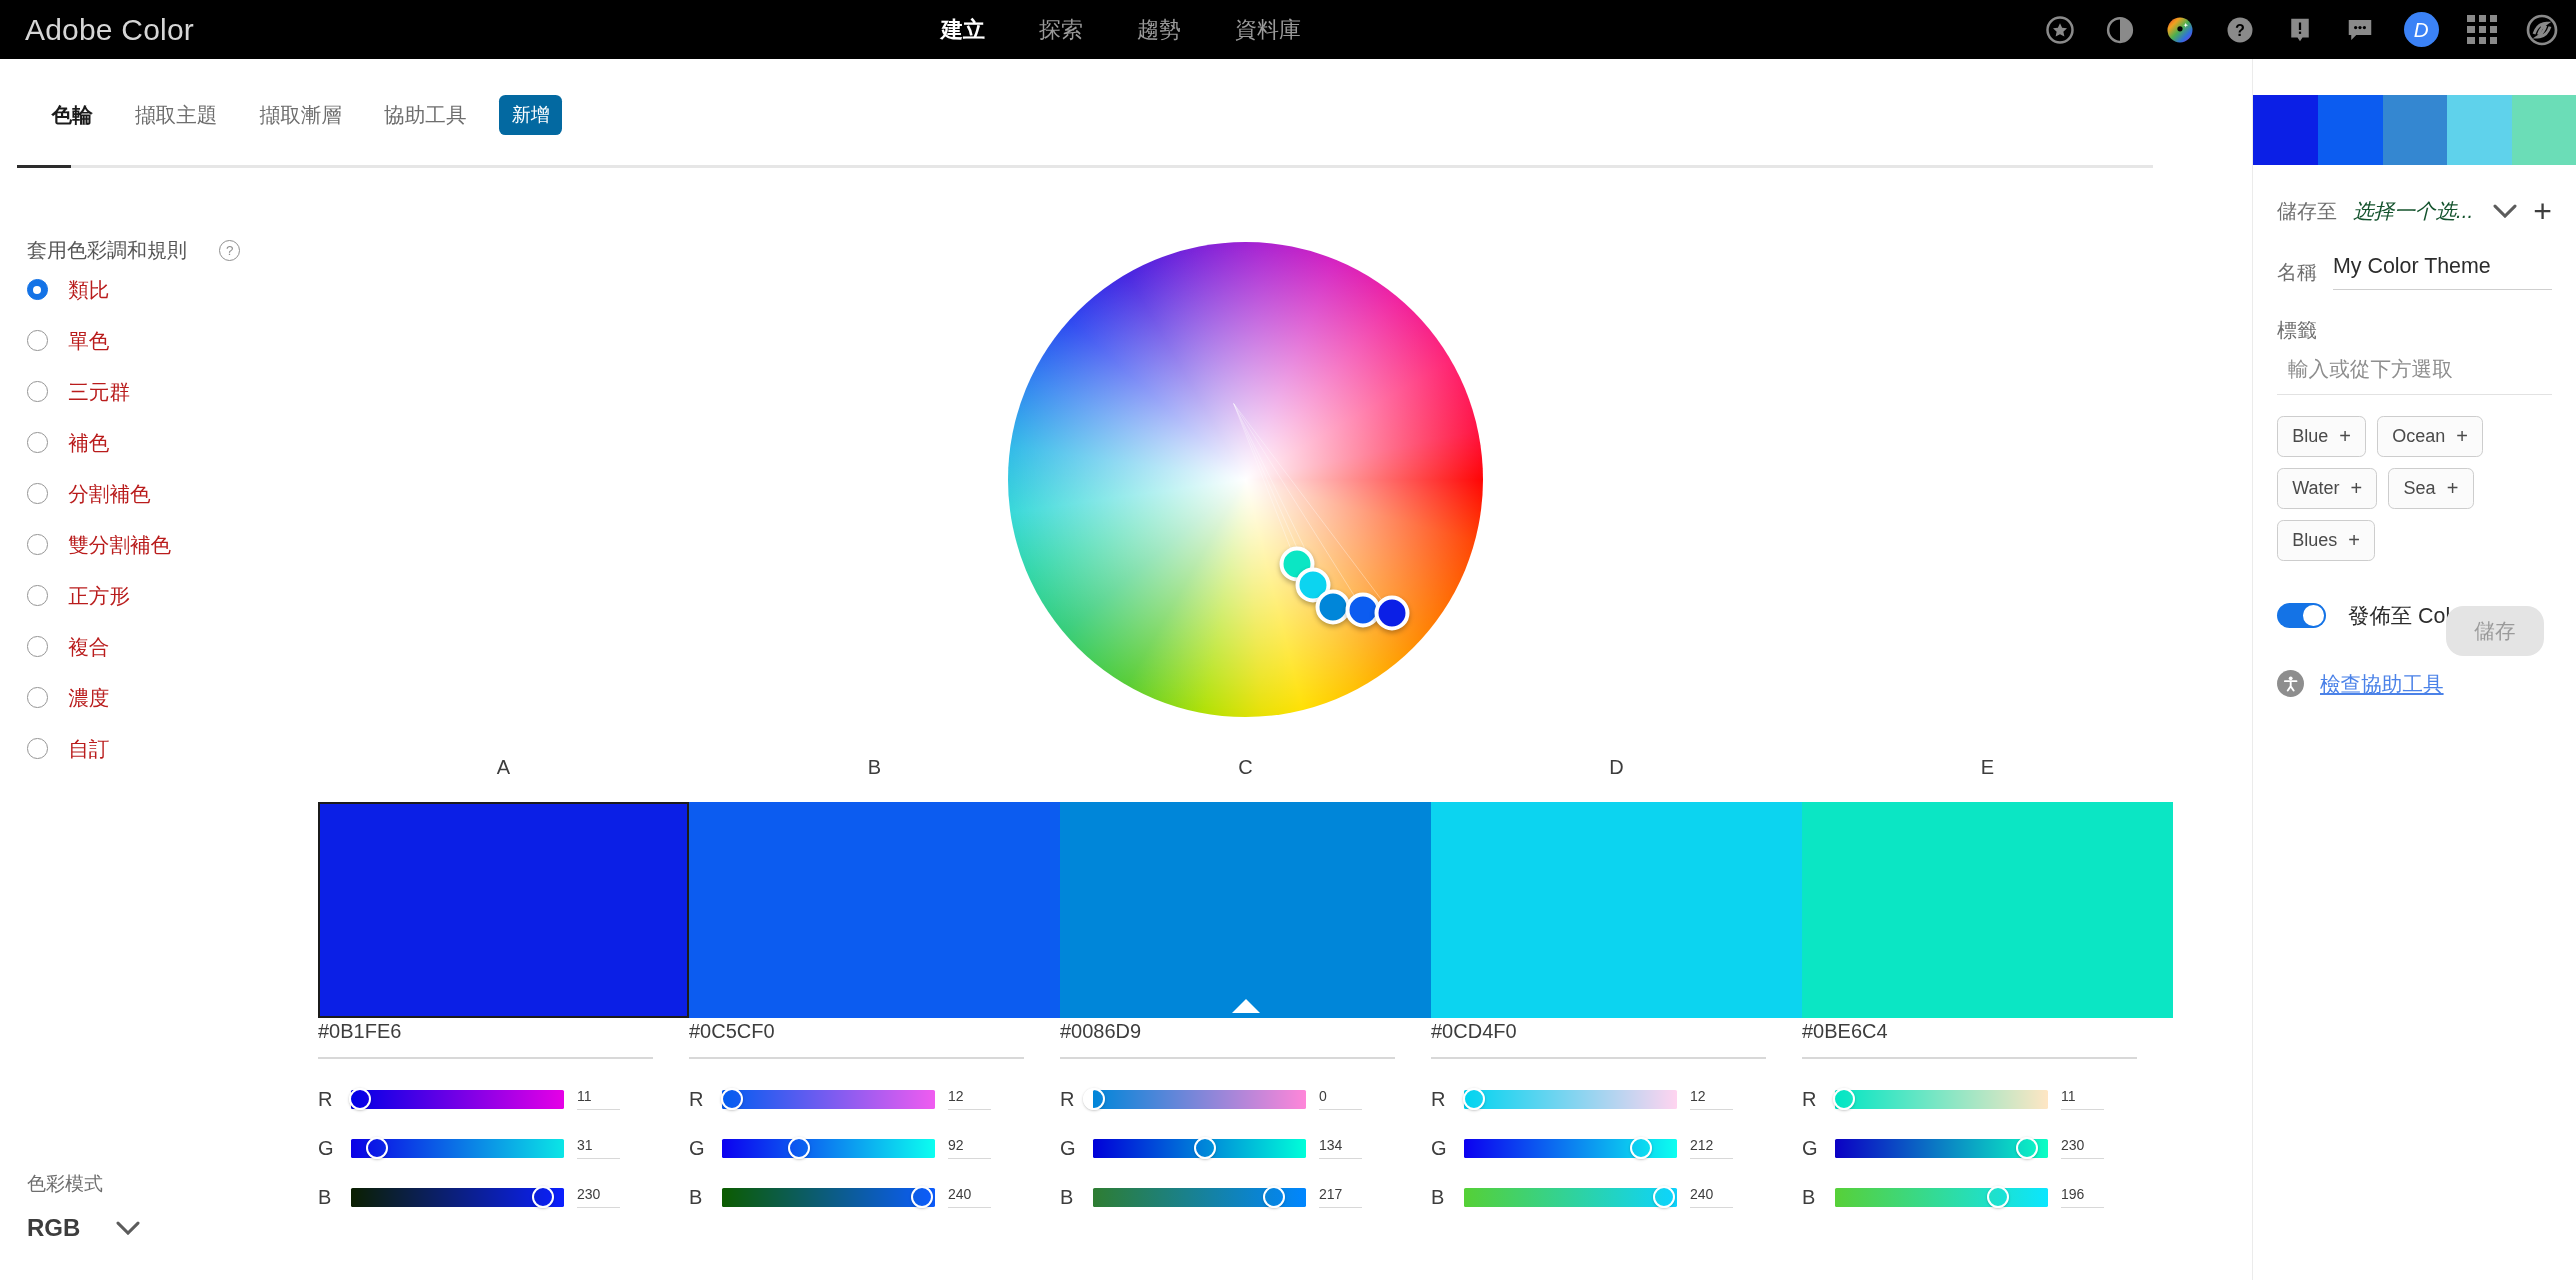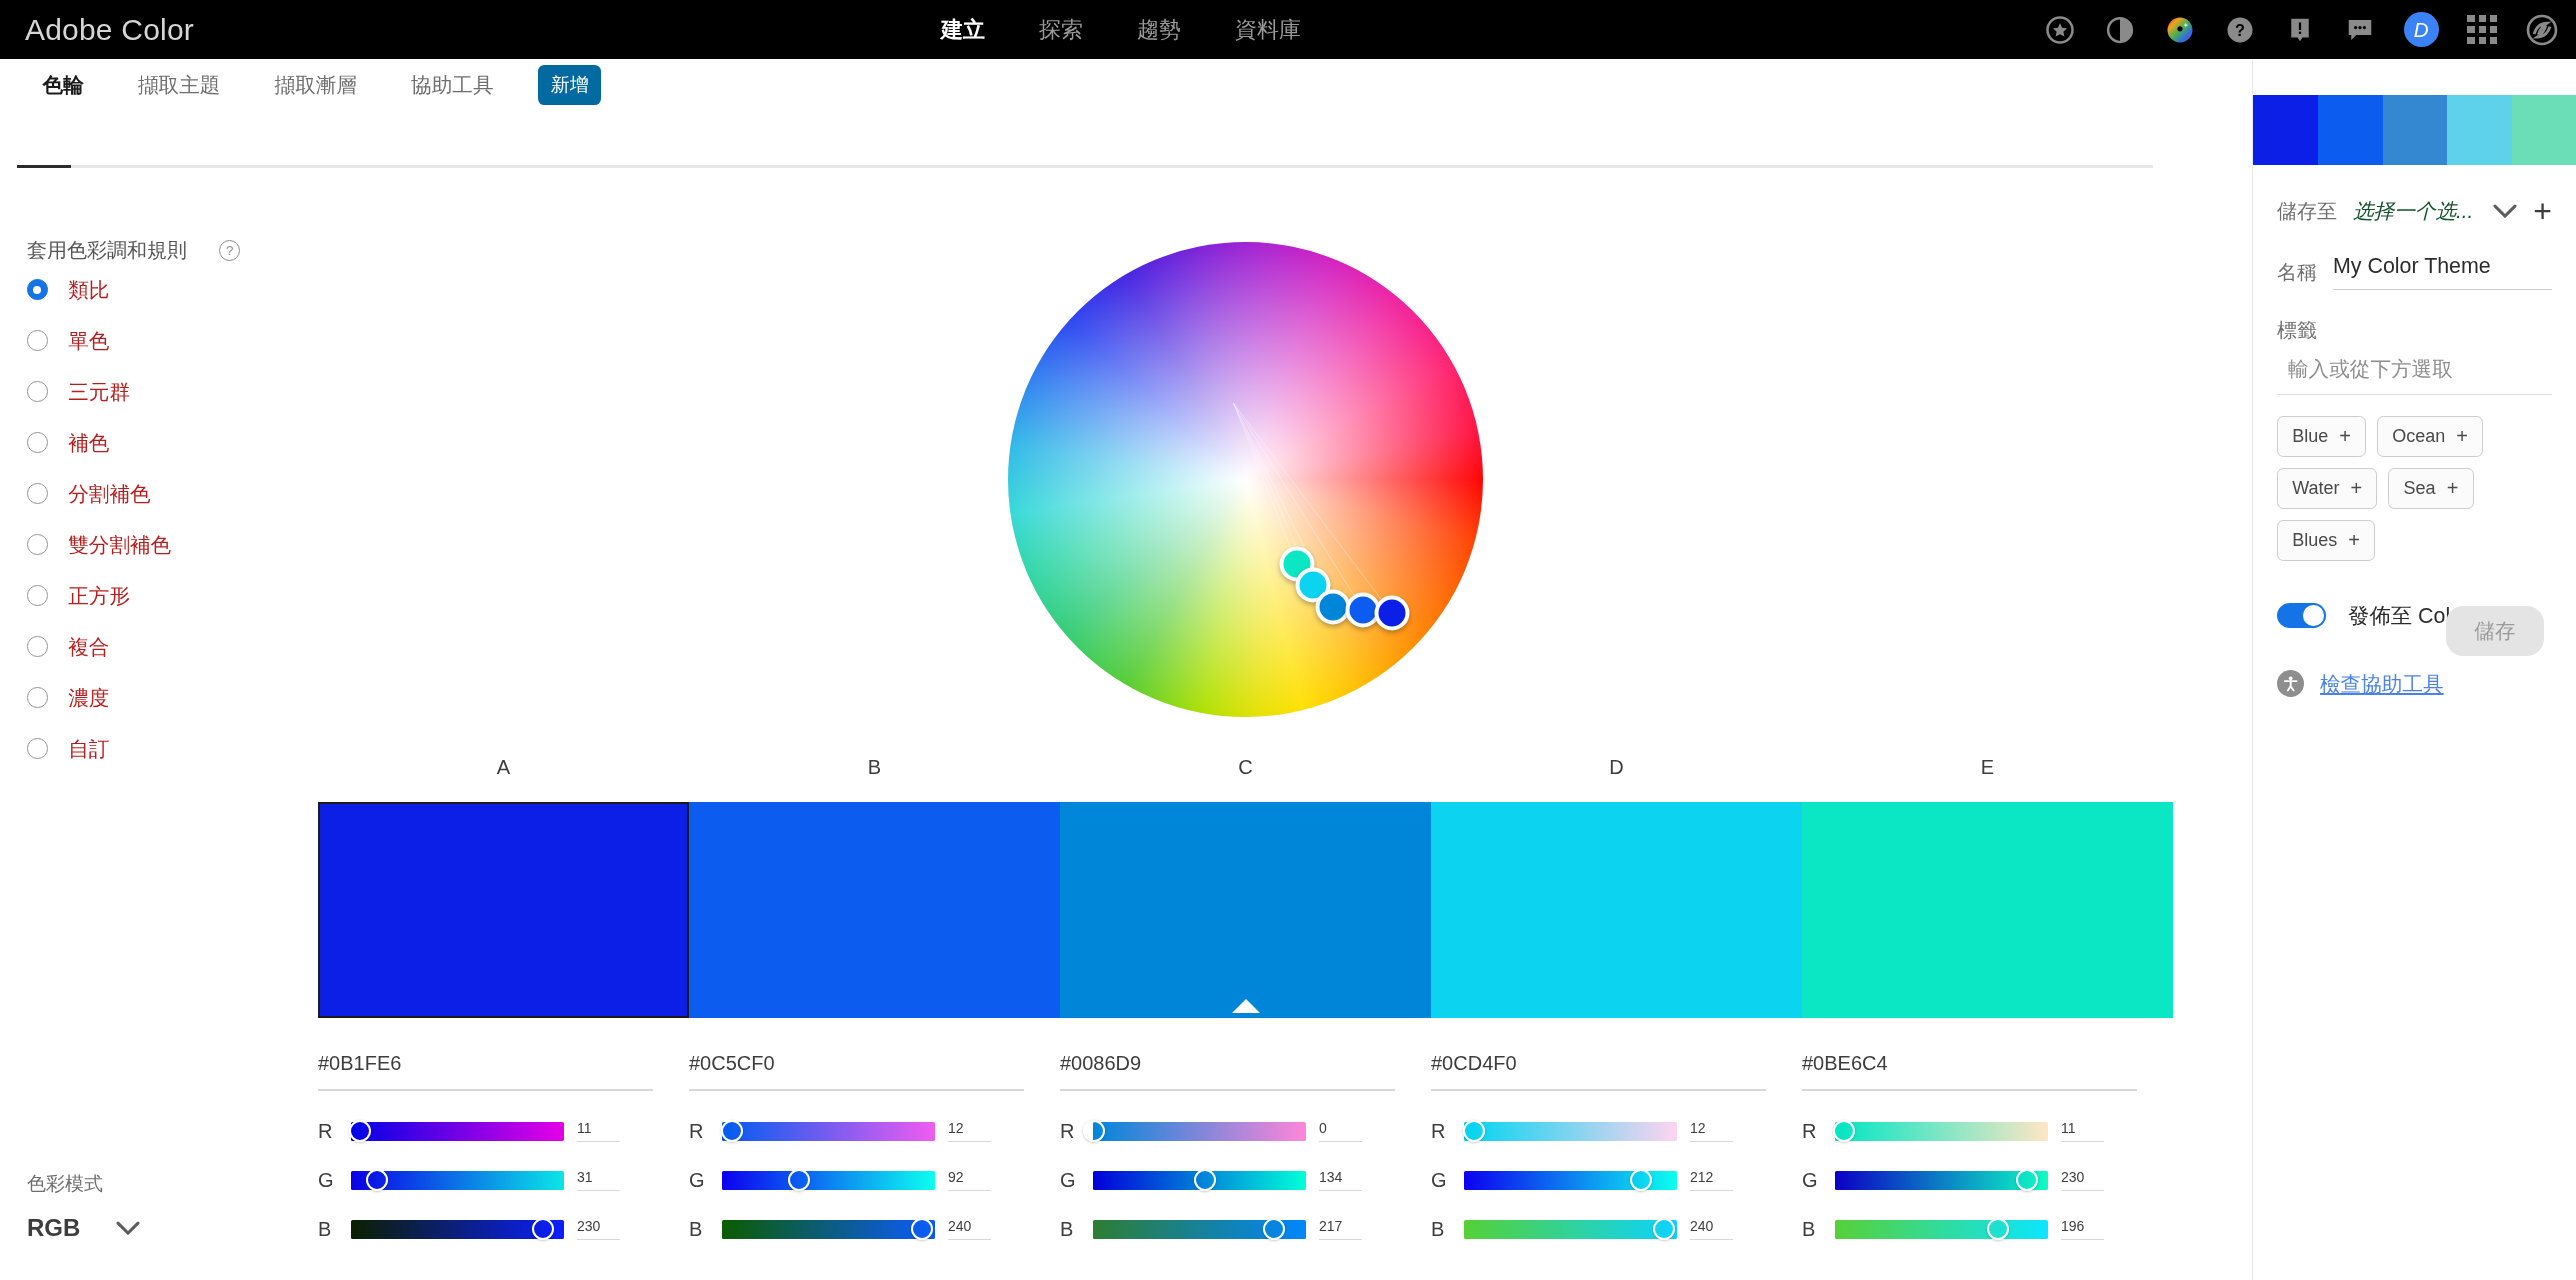--- a/index.html
+++ b/index.html
@@ -44,24 +44,24 @@
     background: #3b82f6; color: #ffffff;
     font-size: 20.6px; font-style: italic; font-weight: 400;
     display: flex; align-items: center; justify-content: center;
     cursor: pointer;
   }
   .grid-dots { display: grid; grid-template-columns: repeat(3, 7.1px); gap: 4px; }
   .grid-dots i { width: 7.1px; height: 7.1px; background: #8a8a8a; display: block; }
 
   
   .subtabs {
-    position: absolute; top: 47px; left: 0;
+    position: absolute; top: 77px; left: 0;
     width: 2207px; height: 76px;
-    display: flex; align-items: center; gap: 13px;
-    padding-left: 22px;
+    display: flex; align-items: center; gap: 1px;
+    padding-left: 31px;
   }
   .subtab {
     font-size: 20.6px; color: #6e6e6e; cursor: pointer;
     padding: 0 20.6px; white-space: nowrap;
   }
   .subtab.active { color: #1b1b1b; font-weight: 700; }
   .badge-new {
     background: #0369a1; color: #ffffff;
     font-size: 19px; border-radius: 6.3px;
     padding: 7.1px 12.7px; margin-left: 11px; cursor: pointer;
@@ -134,21 +134,21 @@
   .swatch { flex: 1; position: relative; cursor: pointer; }
   .swatch.selected { outline: 2.4px solid #1b1b1b; outline-offset: -2.4px; }
   .tri {
     position: absolute; left: 50%; bottom: 4.7px; transform: translateX(-50%);
     width: 0; height: 0;
     border-left: 14.2px solid transparent; border-right: 14.2px solid transparent;
     border-bottom: 14.2px solid #ffffff;
   }
 
   
-  .colcols { position: absolute; left: 318px; top: 1052px; width: 1855px; display: flex; }
+  .colcols { position: absolute; left: 318px; top: 1020px; width: 1855px; display: flex; }
   .colcol { flex: 1; padding-right: 36px; }
   .hexline { font-size: 20px; color: #3d3d3d; margin-bottom: 14.2px; }
   .hexrule { height: 1.6px; background: #d8d8d8; width: 100%; margin-bottom: 16px; }
   .sliderrow { display: flex; align-items: center; gap: 12.7px; height: 49px; }
   .chan { font-size: 20px; color: #3d3d3d; width: 20.6px; flex: none; }
   .track {
     position: relative; flex: 1; height: 19px; border-radius: 1.6px; cursor: pointer;
   }
   .thumb {
     position: absolute; top: 50%; transform: translate(-50%,-50%);

